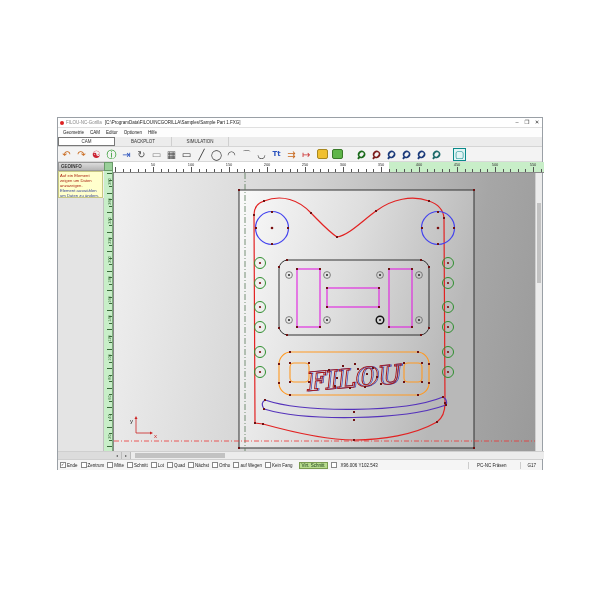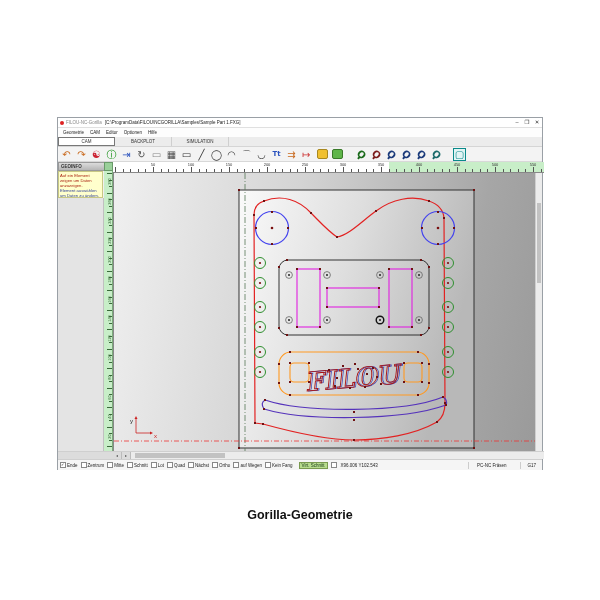--- a/index.html
+++ b/index.html
@@ -495,15 +495,14 @@
           </span>
         </span>
     <span id="mode-btn">Virt. Schnitt</span>
     <span class="cb" id="extra-cb"></span>
     <span id="coords">X96.006  Y102.543</span>
     <span id="machine">PC-NC Fräsen</span>
     <span id="gcode">G17</span>
   </div>
 </div>
 
-<div id="caption">Gorilla-Geometrie</div>
 
 </div>
 
 </body></html>

